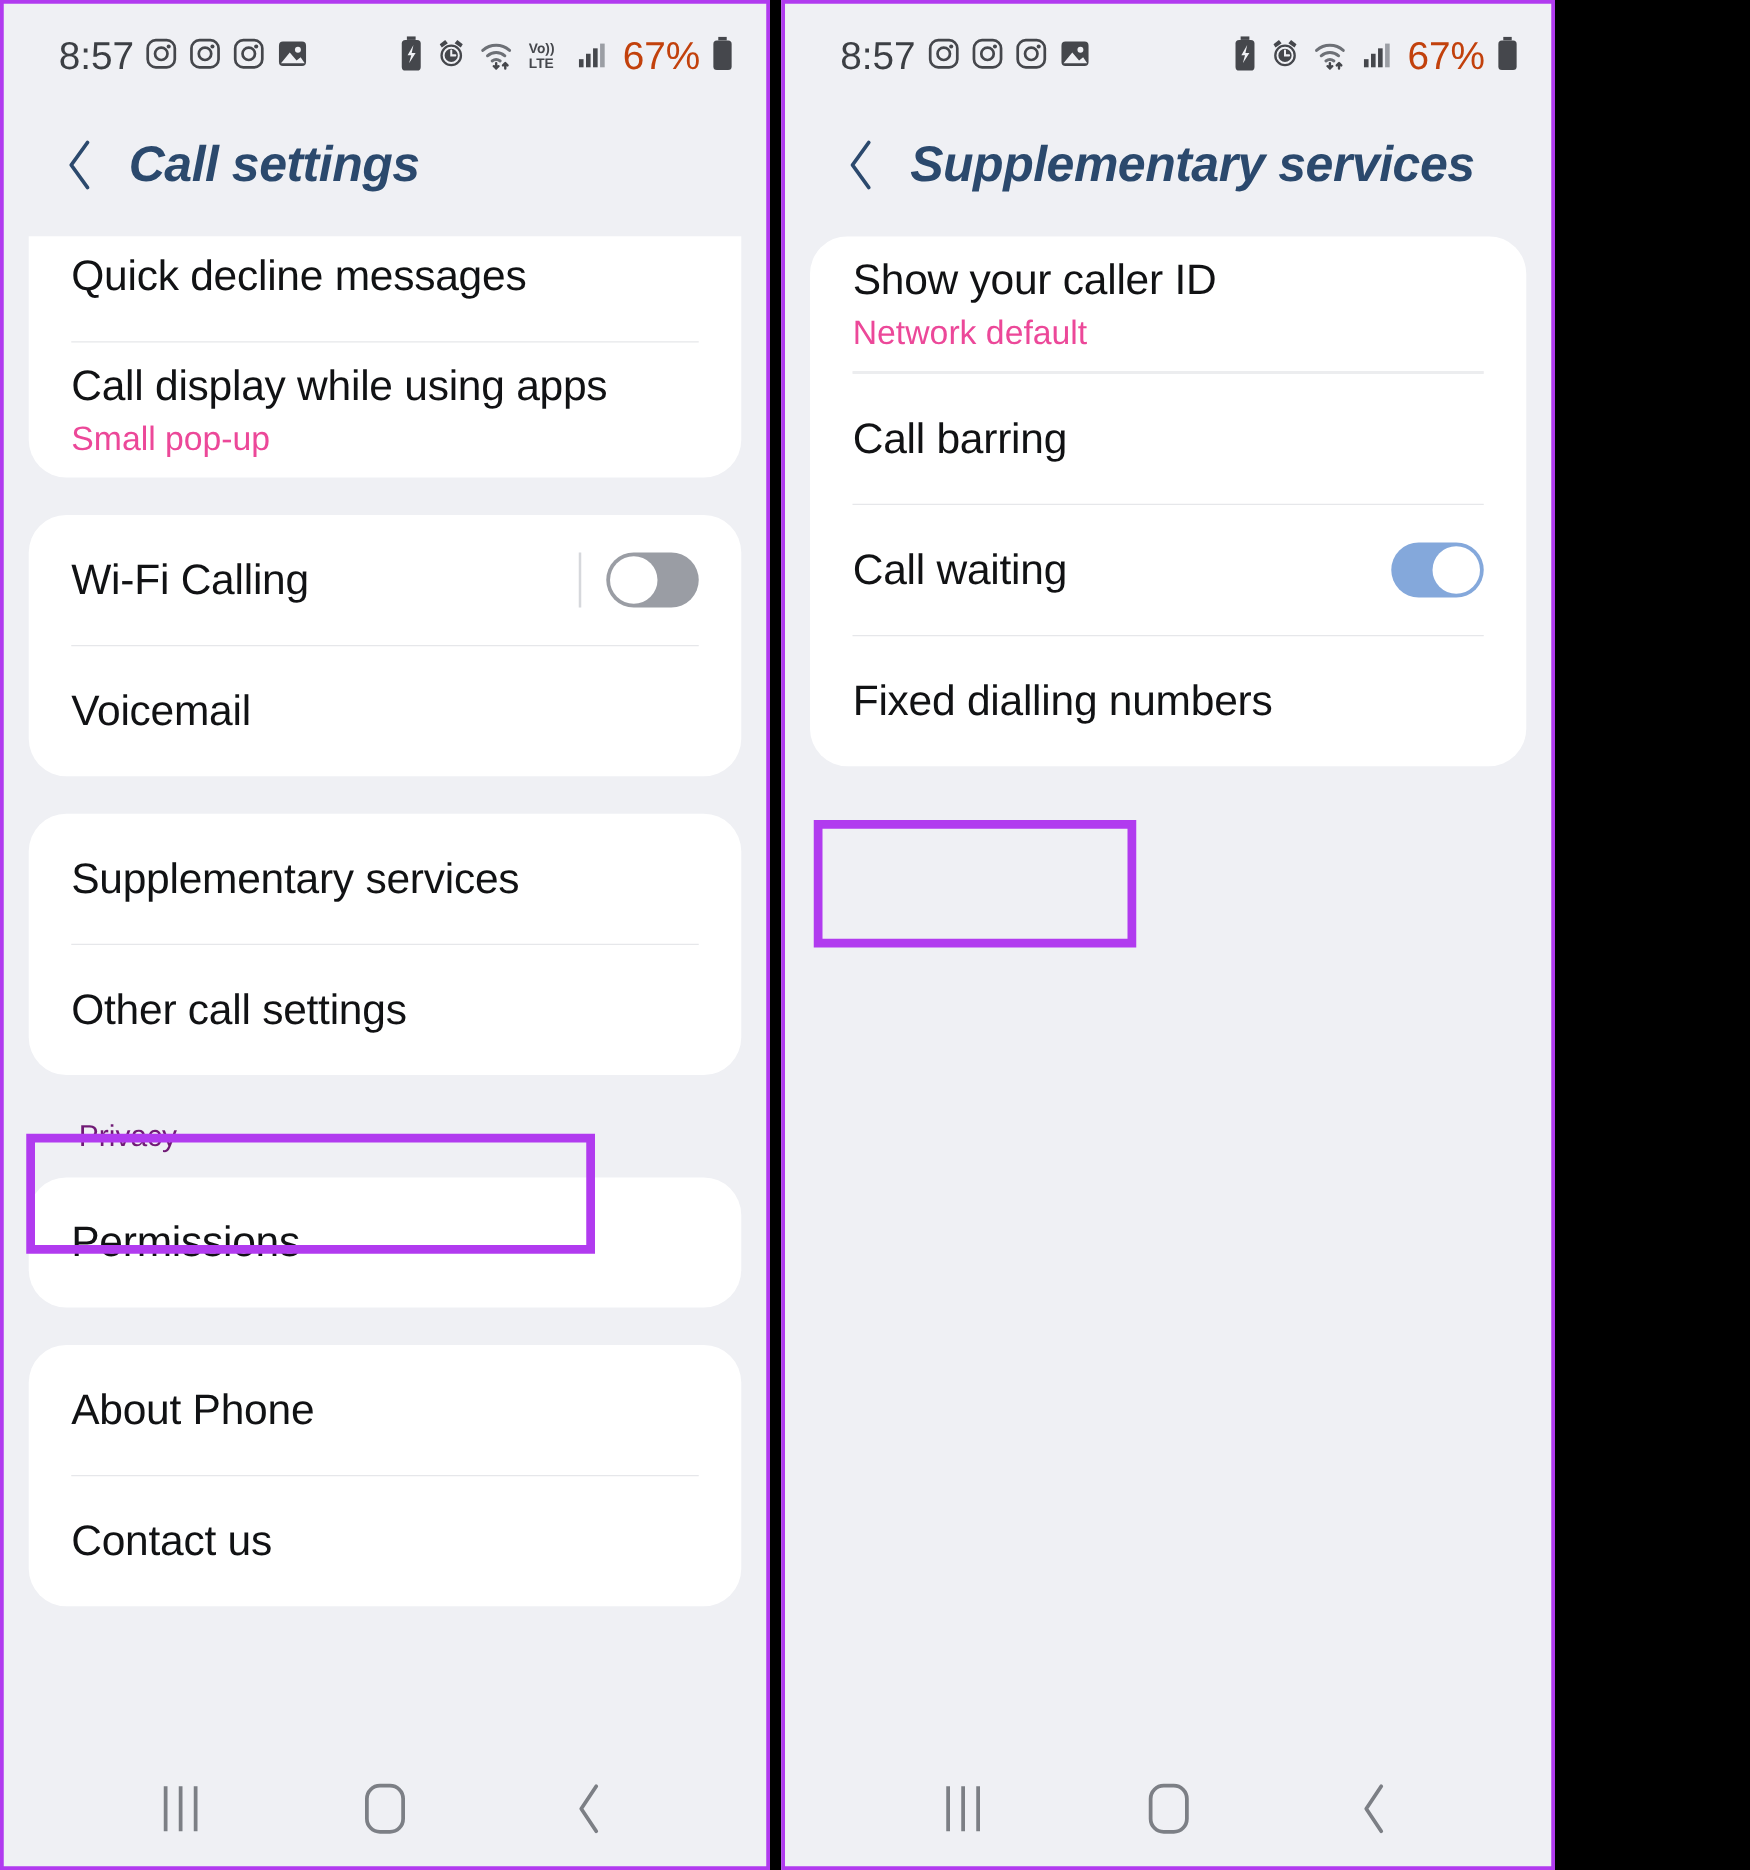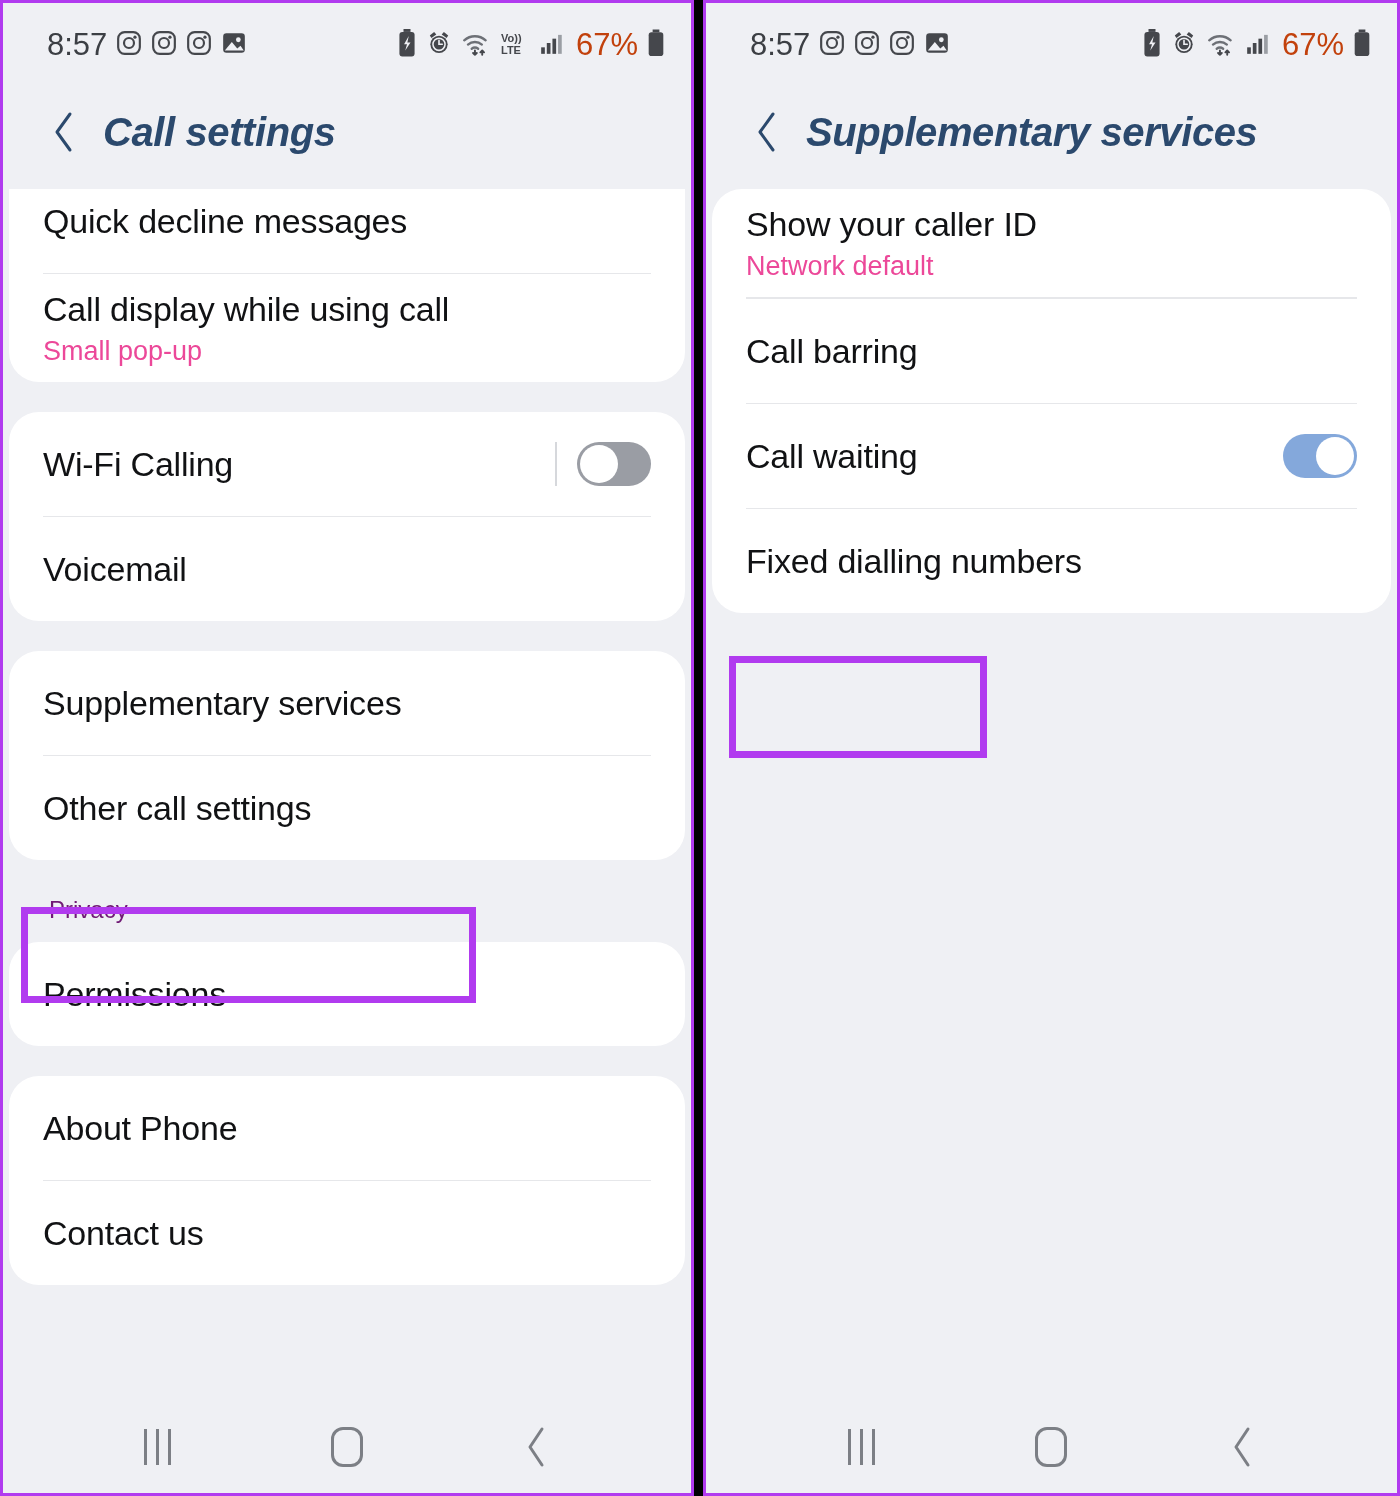--- a/index.html
+++ b/index.html
@@ -4,21 +4,21 @@
 <style>
   * { box-sizing: border-box; margin: 0; padding: 0; }
   html, body {
     width: 1400px; height: 1496px;
     background: #000;
     font-family: "Liberation Sans", sans-serif;
     overflow: hidden;
   }
   .stage {
     position: relative;
-    width: 1400px; height: 1496px;
+    width: 1244px; height: 1496px;
     display: flex;
     background: #000;
   }
 
   
   .panel {
     position: relative;
     height: 1496px;
     background: #EFF0F4;
     border: 3px solid #B13BEF;
@@ -74,21 +74,21 @@
     font-weight: bold;
     letter-spacing: -0.4px;
     color: #2B496D;
     white-space: nowrap;
   }
   .panel.right .hdr-title { font-size: 40px; }
 
   
   .content {
     flex: 1 1 auto;
-    padding: 0 6px;
+    padding: 0 20px;
     overflow: hidden;
     position: relative;
   }
   .card {
     background: #FFFFFF;
     border-radius: 30px;
     margin-bottom: 30px;
     overflow: hidden;
   }
   .card.clipped-top {
@@ -287,21 +287,21 @@
 
       <div class="card clipped-top">
         <div class="row">
           <div class="row-texts">
             <div class="row-title">Quick decline messages</div>
           </div>
         </div>
         <div class="divider"></div>
         <div class="row">
           <div class="row-texts">
-            <div class="row-title">Call display while using call</div>
+            <div class="row-title">Call display while using apps</div>
             <div class="row-sub">Small pop-up</div>
           </div>
         </div>
       </div>
 
       <div class="card">
         <div class="row">
           <div class="row-texts">
             <div class="row-title">Wi-Fi Calling</div>
           </div>

